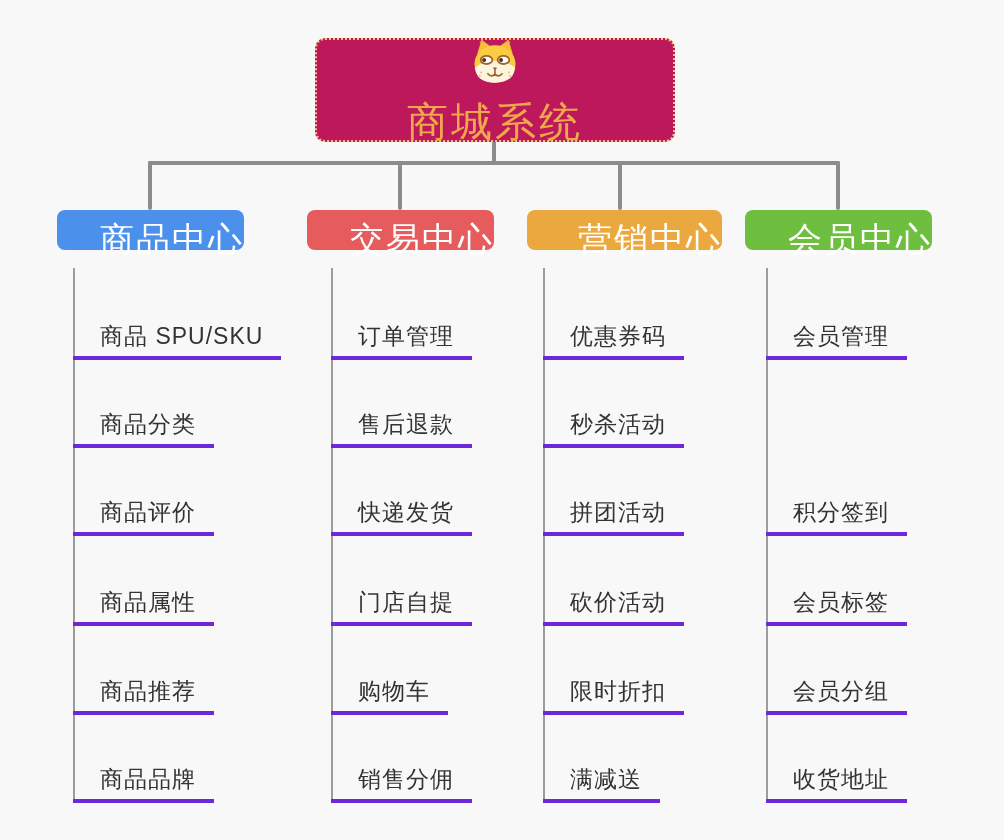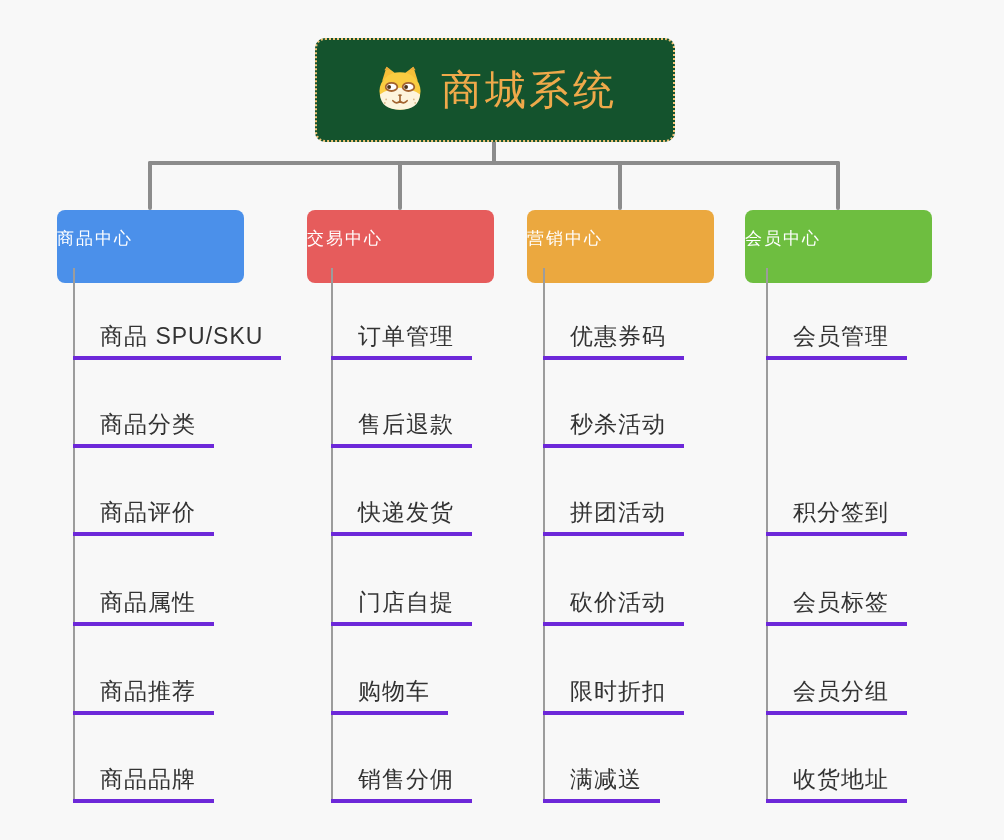--- a/index.html
+++ b/index.html
@@ -27,23 +27,23 @@
     cursor:pointer;
   }
   .root-title{
     font-size:41px;letter-spacing:3px;color:#efa94a;line-height:1;
     white-space:nowrap;
   }
   .dog{display:inline-flex;width:54px;height:50px;}
 
   
   .branch-header{
-    position:absolute;top:210px;width:187px;height:73px;line-height:58px;
-    border-radius:8px;color:#ffffff;font-size:17px;letter-spacing:2px;
-    text-align:left;white-space:nowrap;cursor:pointer;
+    position:absolute;top:210px;width:187px;height:40px;line-height:58px;
+    border-radius:8px;color:#ffffff;font-size:34px;letter-spacing:2px;
+    text-align:right;white-space:nowrap;cursor:pointer;
   }
   .b0{left:57px;background:#4b90ea;}
   .b1{left:307px;background:#e65c5c;}
   .b2{left:527px;background:#eba83f;}
   .b3{left:745px;background:#6ebe40;}
 
   
   .col{position:absolute;top:268px;width:240px;height:540px;}
   .c0{left:73px;} .c1{left:331px;} .c2{left:543px;} .c3{left:766px;padding-left:46px;}
   .trunk{position:absolute;left:0;top:0;width:2px;height:533px;background:#9c9c9c;}
@@ -61,21 +61,21 @@
 
 <div class="canvas">
 
   <div class="conn root-drop"></div>
   <div class="conn h-bar"></div>
   <div class="conn drop d0"></div>
   <div class="conn drop d1"></div>
   <div class="conn drop d2"></div>
   <div class="conn drop d3"></div>
 
-  <div class="root-node" style="border-color: rgb(243, 196, 120); background: #14532d;">
+  <div class="root-node" style="border-color: rgb(243, 196, 120); background: #be185d; flex-direction: column;">
     <span class="dog">
       <svg viewBox="0 0 60 56" width="54" height="50" aria-hidden="true">
         <path d="M10,18 L15,2 L27,11 Z" fill="#f6bf38"></path>
         <path d="M50,18 L45,2 L33,11 Z" fill="#f6bf38"></path>
         <path d="M12.5,6 L15,2 L19,5 Z" fill="#e9a93a"></path>
         <path d="M47.5,6 L45,2 L41,5 Z" fill="#e9a93a"></path>
         <ellipse cx="30" cy="29" rx="23" ry="21" fill="#facc41"></ellipse>
         <path d="M7.5,33 Q30,18 52.5,33 Q51,50 30,50 Q9,50 7.5,33 Z" fill="#fdf4dd"></path>
         <ellipse cx="20.5" cy="24.5" rx="6.5" ry="4.6" fill="#ffffff" stroke="#a2622f" stroke-width="2"></ellipse>
         <ellipse cx="39.5" cy="24.5" rx="6.5" ry="4.6" fill="#ffffff" stroke="#a2622f" stroke-width="2"></ellipse>
@@ -88,21 +88,21 @@
         <circle cx="13" cy="42.5" r="1" fill="#d9b98a"></circle>
         <circle cx="45.5" cy="38.5" r="1" fill="#d9b98a"></circle>
         <circle cx="47" cy="42.5" r="1" fill="#d9b98a"></circle>
       </svg>
     </span>
     <span class="root-title" style="color: rgb(239, 169, 74);">商城系统</span>
   </div>
 
   <div class="branch-header b0" style="background: rgb(75, 144, 234);">商品中心</div>
   <div class="branch-header b1" style="background: rgb(230, 92, 92);">交易中心</div>
-  <div class="branch-header b2" style="background: rgb(235, 168, 63);">营销中心</div>
+  <div class="branch-header b2" style="background: rgb(235, 168, 63); padding-left: 8px;">营销中心</div>
   <div class="branch-header b3" style="background: rgb(110, 190, 64);">会员中心</div>
 
   <div class="col c0">
     <div class="trunk"></div>
     <div class="leaf r0">商品 SPU/SKU</div>
     <div class="leaf r1">商品分类</div>
     <div class="leaf r2">商品评价</div>
     <div class="leaf r3">商品属性</div>
     <div class="leaf r5">商品品牌</div>
     <div class="leaf r4">商品推荐</div>

